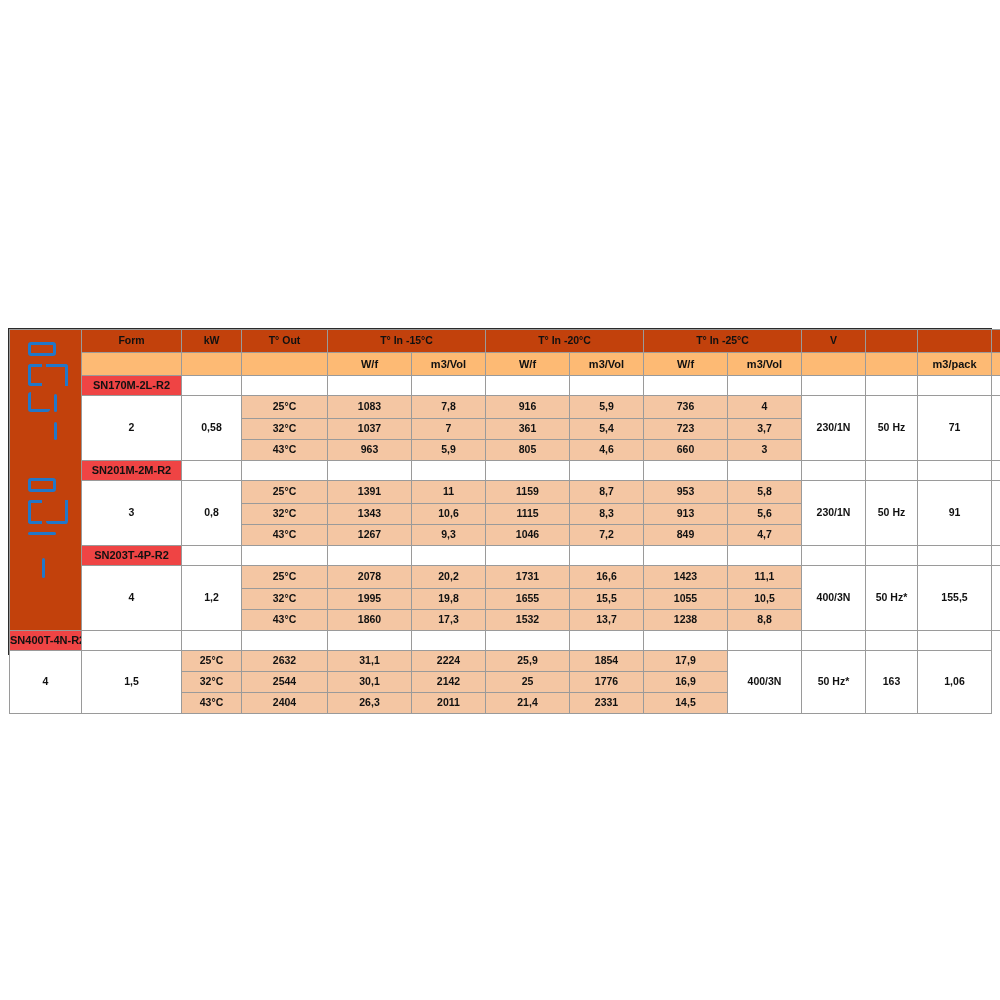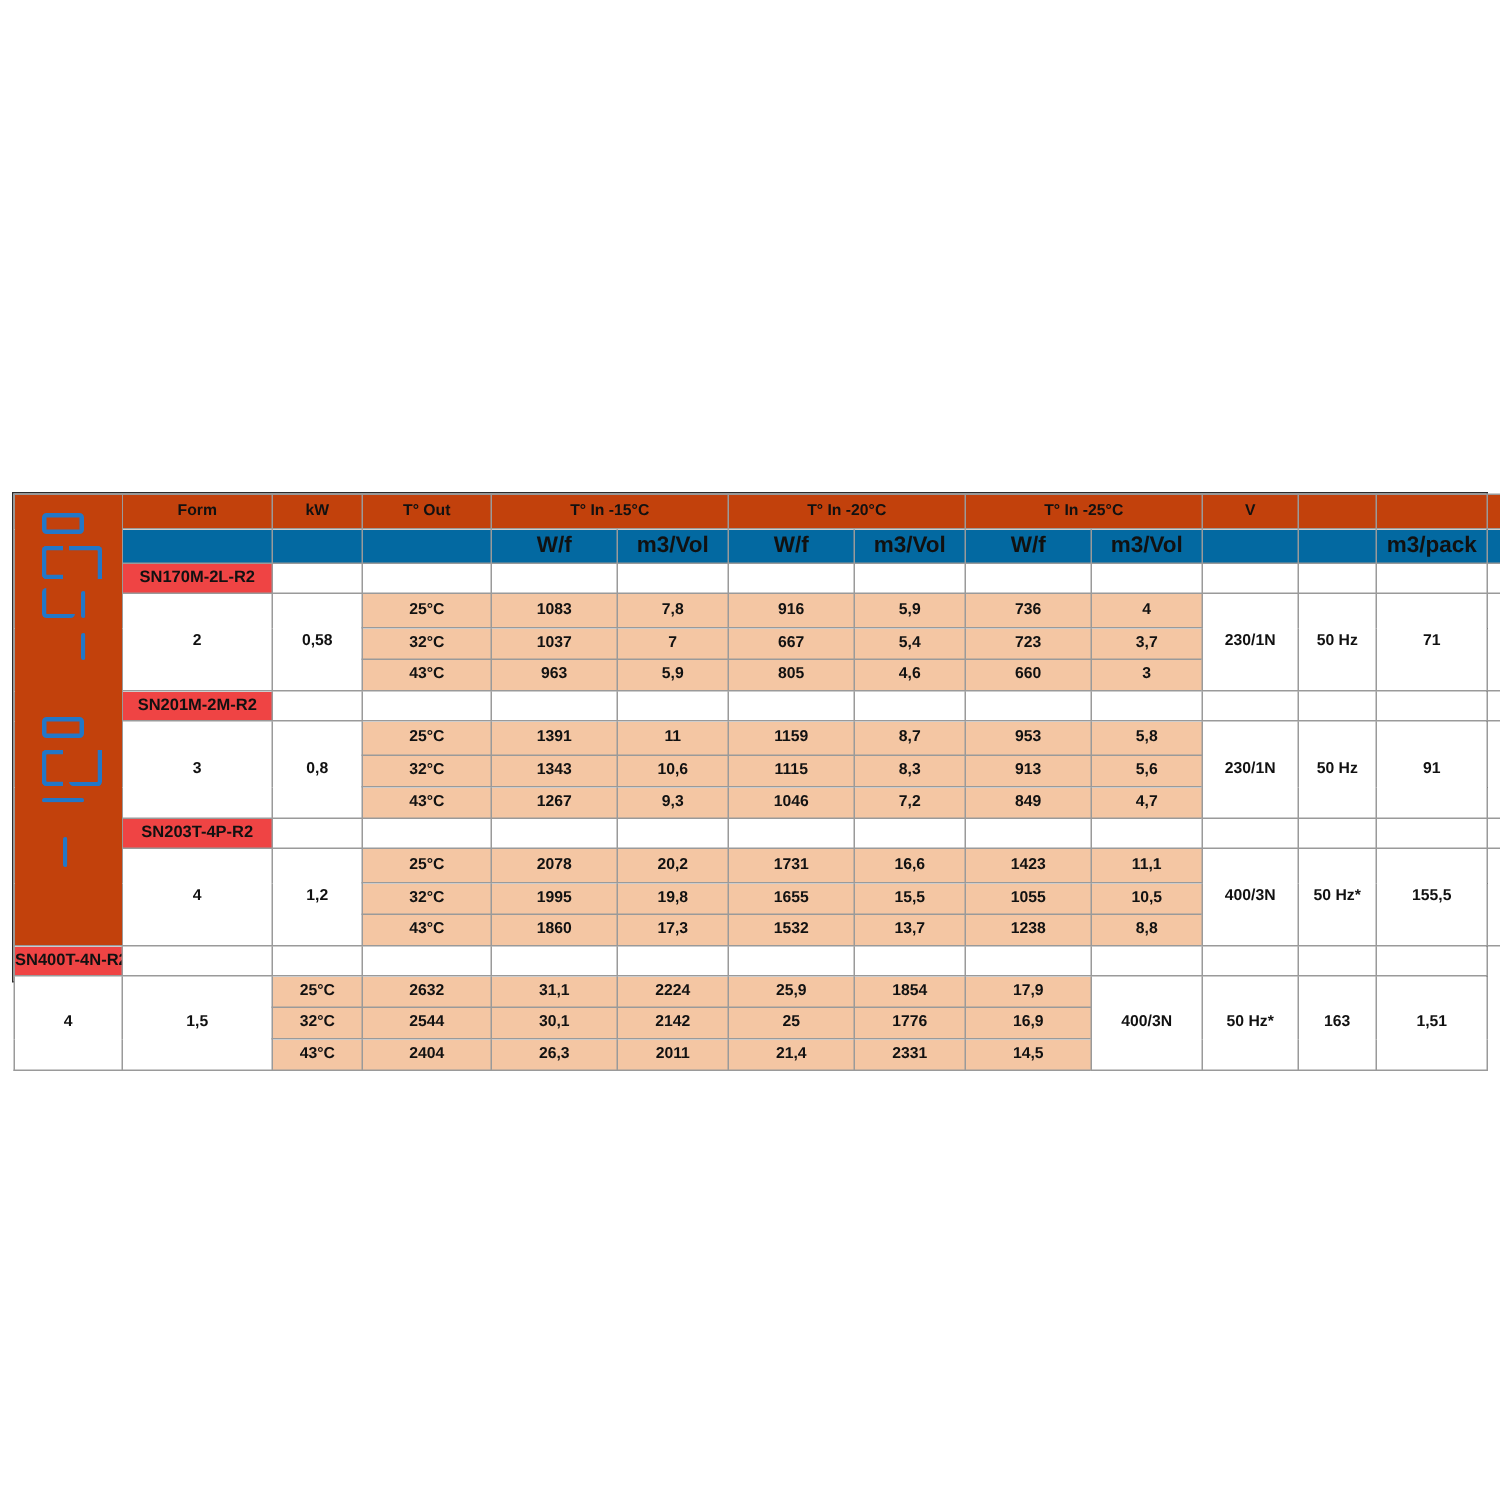--- a/index.html
+++ b/index.html
@@ -67,23 +67,23 @@
     box-sizing: border-box;
   }
 
   
   tr.head1 td {
     background: #c2410c;
     height: 22px;
     font-size: 10.5px;
   }
   tr.head2 td {
-    background: #0369a1;
+    background: #fdba74;
     height: 22px;
-    font-size: 15px;
+    font-size: 11px;
   }
 
   td.model {
     text-align: left;
     padding-left: 5px;
     background: #ef4444;
     font-size: 11px;
   }
   td.blank {
     background: #ffffff;
@@ -196,21 +196,21 @@
         <td class="peach">4</td>
         <td class="white" rowspan="3">230/1N</td>
         <td class="white" rowspan="3">50 Hz</td>
         <td class="white" rowspan="3">71</td>
         <td class="white" rowspan="3">0,55</td>
       </tr>
       <tr class="r-data">
         <td class="tout">32°C</td>
         <td class="peach">1037</td>
         <td class="peach">7</td>
-        <td class="peach">667</td>
+        <td class="peach">361</td>
         <td class="peach">5,4</td>
         <td class="peach">723</td>
         <td class="peach">3,7</td>
       </tr>
       <tr class="r-data">
         <td class="tout">43°C</td>
         <td class="peach">963</td>
         <td class="peach">5,9</td>
         <td class="peach">805</td>
         <td class="peach">4,6</td>
@@ -337,21 +337,21 @@
         <td class="tout">25°C</td>
         <td class="peach">2632</td>
         <td class="peach">31,1</td>
         <td class="peach">2224</td>
         <td class="peach">25,9</td>
         <td class="peach">1854</td>
         <td class="peach">17,9</td>
         <td class="white" rowspan="3">400/3N</td>
         <td class="white" rowspan="3">50 Hz*</td>
         <td class="white" rowspan="3">163</td>
-        <td class="white" rowspan="3">1,51</td>
+        <td class="white" rowspan="3">1,06</td>
       </tr>
       <tr class="r-data">
         <td class="tout">32°C</td>
         <td class="peach">2544</td>
         <td class="peach">30,1</td>
         <td class="peach">2142</td>
         <td class="peach">25</td>
         <td class="peach">1776</td>
         <td class="peach">16,9</td>
       </tr>

